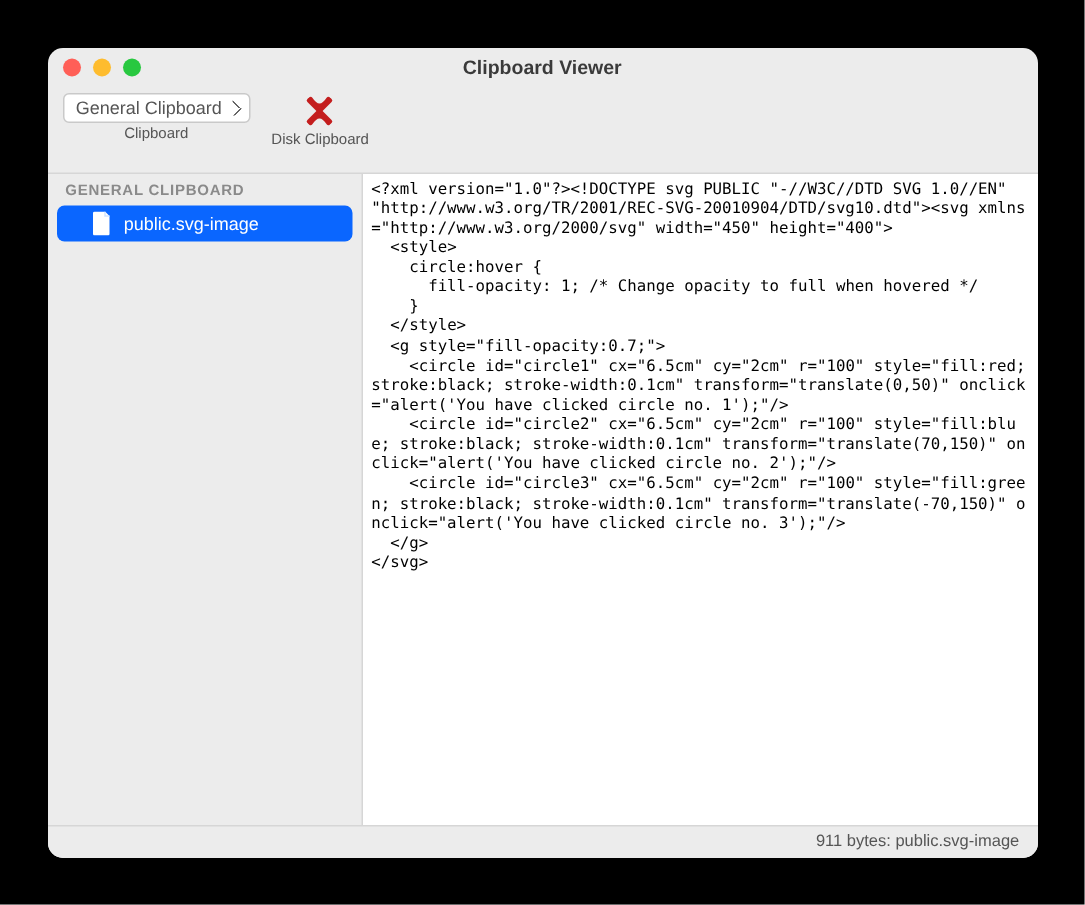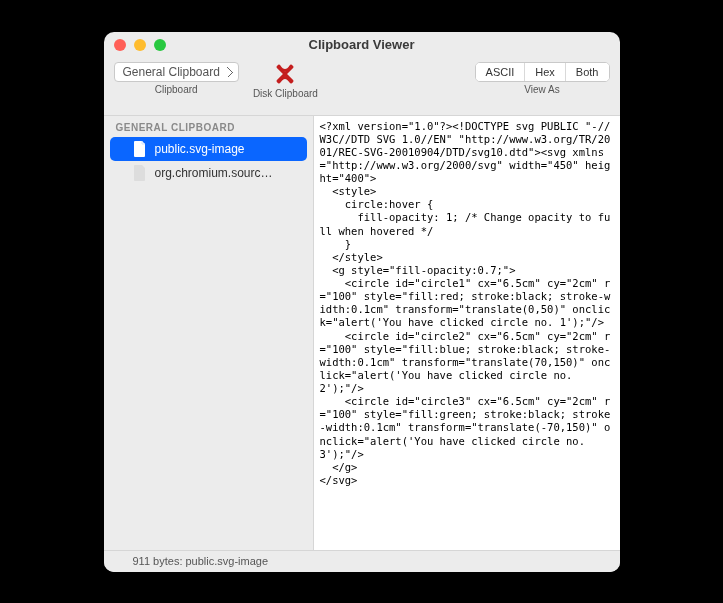--- a/index.html
+++ b/index.html
@@ -6,21 +6,21 @@
     body {
       background: #000;
       width: 723px;
       height: 603px;
       font-family: -apple-system, "Helvetica Neue", Arial, sans-serif;
       display: flex;
       align-items: center;
       justify-content: center;
     }
     .window {
-      width: 516px;
+      width: 660px;
       height: 540px;
       background: #ececec;
       border-radius: 10px;
       box-shadow: 0 20px 50px rgba(0,0,0,0.5);
       display: flex;
       flex-direction: column;
       overflow: hidden;
     }
     .titlebar {
       height: 26px;
@@ -161,22 +161,23 @@
       word-break: break-all;
       color: #000;
     }
     .statusbar {
       height: 22px;
       border-top: 1px solid #d6d6d6;
       font-size: 11px;
       color: #555;
       display: flex;
       align-items: center;
-      padding: 0 29px;
+      padding: 0 12px;
       background: #ececec;
+      justify-content: flex-end;
     }
     .sidebar-label { overflow: hidden; text-overflow: ellipsis; }
   </style>
 </head>
 <body>
 
 <div class="window">
   <div class="titlebar">
     <div class="traffic">
       <span class="t-close"></span>
@@ -201,49 +202,35 @@
         <path d="M6 20 C 10 14, 14 14, 18 20" stroke="#c41e1e" stroke-width="3" fill="none" stroke-linecap="round"></path>
         <path d="M5 5 L19 19 M5 19 L19 5" stroke="#d42" stroke-width="2.5" stroke-linecap="round" opacity="0"></path>
         <path d="M5 5 Q12 12 19 19" stroke="#c41e1e" stroke-width="3" fill="none" stroke-linecap="round"></path>
         <path d="M19 5 Q12 12 5 19" stroke="#c41e1e" stroke-width="3" fill="none" stroke-linecap="round"></path>
       </svg>
       <span>Disk Clipboard</span>
     </div>
 
     <div class="toolbar-spacer"></div>
 
-    <div class="toolbar-item">
-      <div class="segmented">
-        <button>ASCII</button>
-        <button>Hex</button>
-        <button>Both</button>
-      </div>
-      <span>View As</span>
-    </div>
   </div>
 
   <div class="main">
     <div class="sidebar">
       <div class="sidebar-header">GENERAL CLIPBOARD</div>
 
       <div class="sidebar-item selected">
         <svg class="doc-icon" viewBox="0 0 14 16">
           <path d="M2 0 h7 l3 3 v12 a1 1 0 0 1 -1 1 h-9 a1 1 0 0 1 -1 -1 v-14 a1 1 0 0 1 1 -1 z" fill="#fff"></path>
           <path d="M9 0 v3 h3" fill="none" stroke="#cfe3ff" stroke-width="1"></path>
         </svg>
         <span class="sidebar-label">public.svg-image</span>
       </div>
 
 
-      <div class="sidebar-item">
-        <svg class="doc-icon" viewBox="0 0 14 16">
-          <path d="M2 0 h7 l3 3 v12 a1 1 0 0 1 -1 1 h-9 a1 1 0 0 1 -1 -1 v-14 a1 1 0 0 1 1 -1 z" fill="#ddd"></path>
-        </svg>
-        <span class="sidebar-label">org.chromium.sourc…</span>
-      </div>
     </div>
 
     <div class="content">
       <pre>&lt;?xml version="1.0"?&gt;&lt;!DOCTYPE svg PUBLIC "-//W3C//DTD SVG 1.0//EN" "http://www.w3.org/TR/2001/REC-SVG-20010904/DTD/svg10.dtd"&gt;&lt;svg xmlns="http://www.w3.org/2000/svg" width="450" height="400"&gt;
   &lt;style&gt;
     circle:hover {
       fill-opacity: 1; /* Change opacity to full when hovered */
     }
   &lt;/style&gt;
   &lt;g style="fill-opacity:0.7;"&gt;

